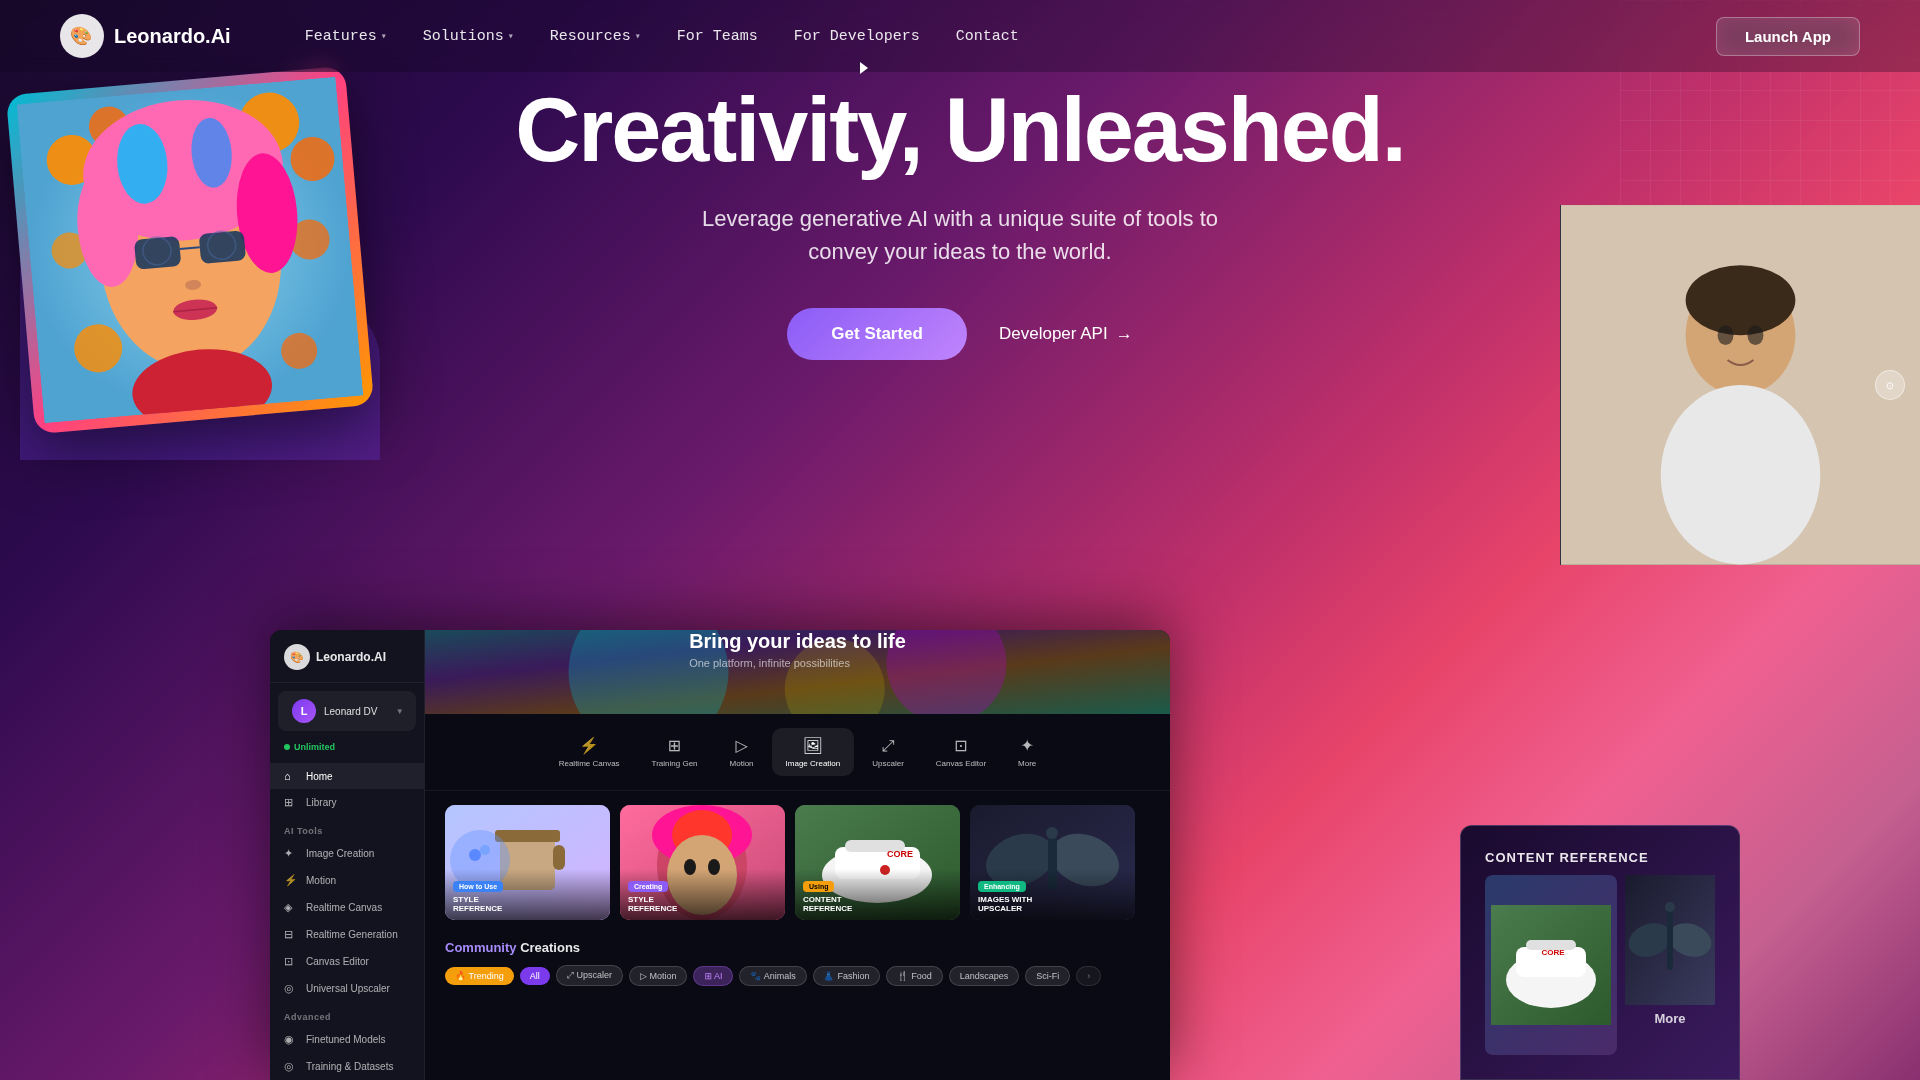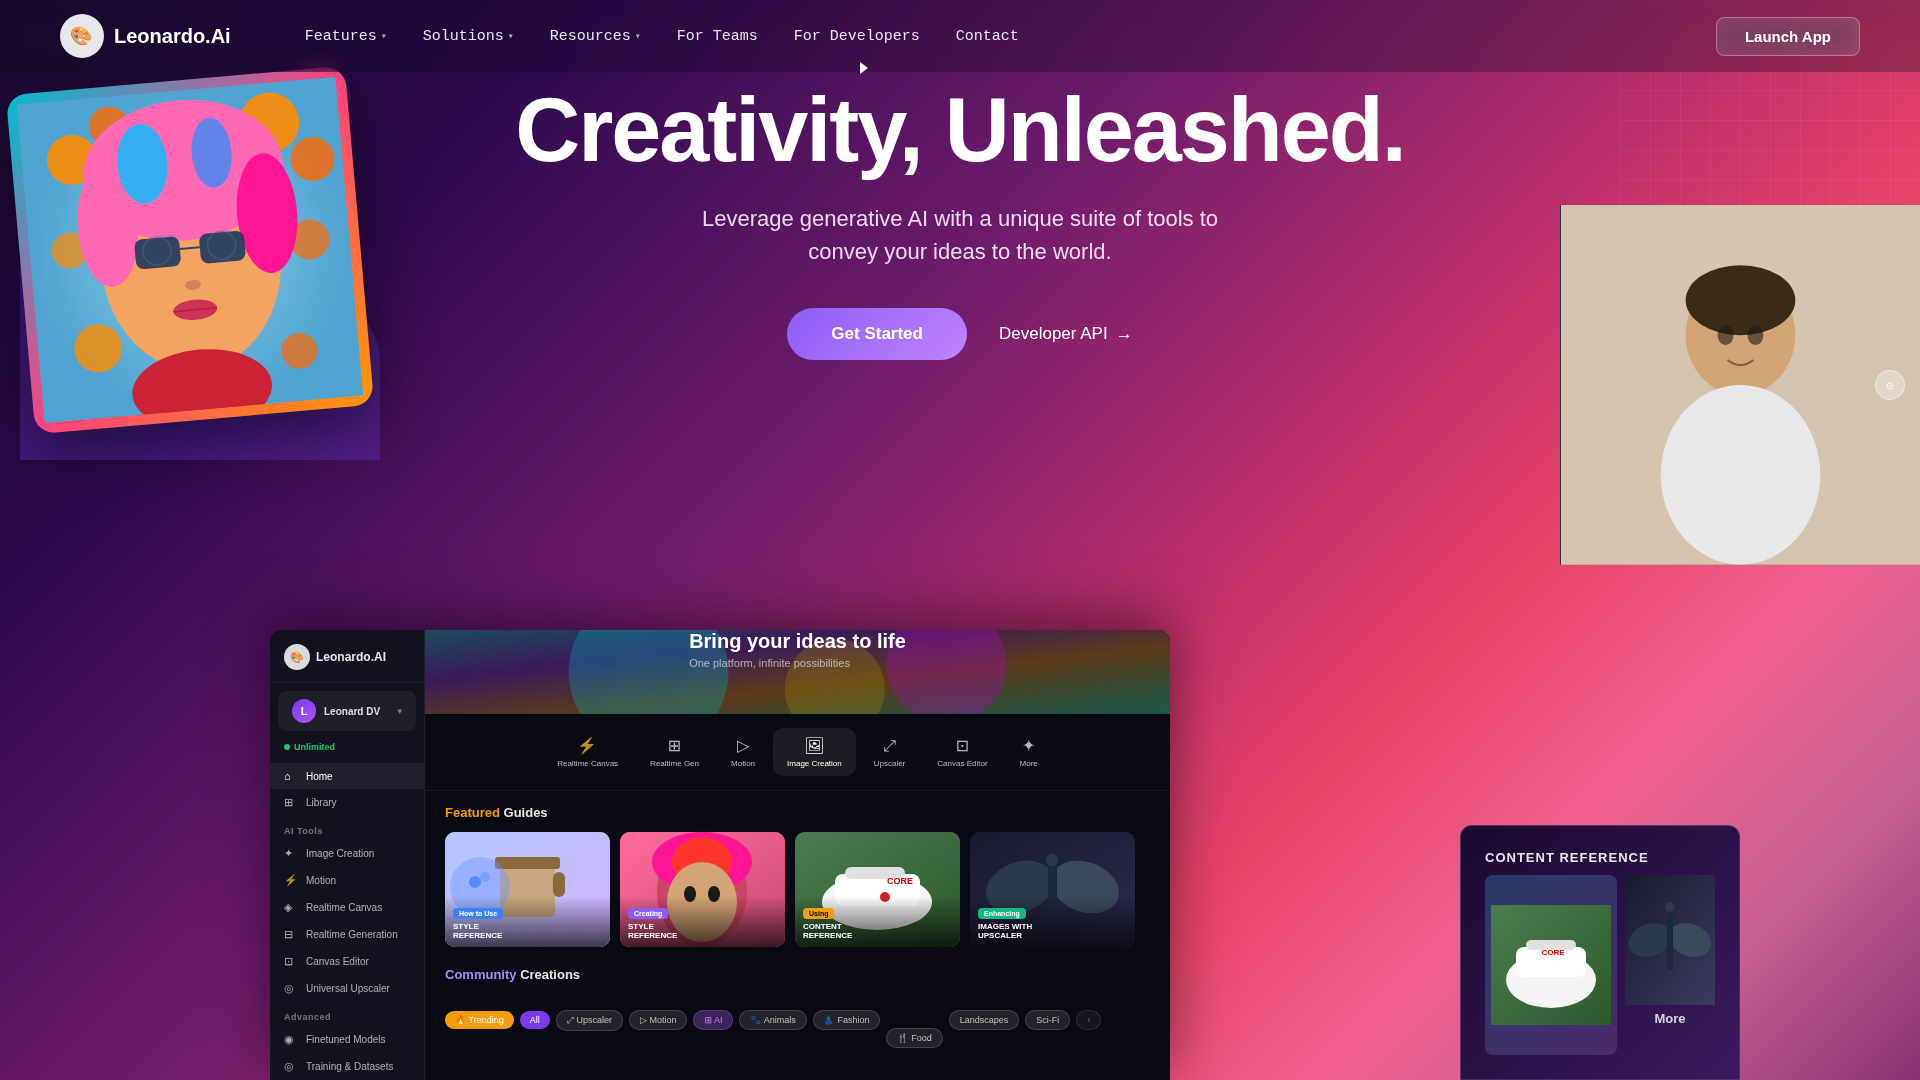--- a/index.html
+++ b/index.html
@@ -307,21 +307,21 @@
       align-items: center;
       justify-content: center;
       color: white;
       font-size: 11px;
       font-weight: 700;
     }
 
     .user-name {
       color: rgba(255,255,255,0.85);
       font-size: 10px;
-      font-weight: 700;
+      font-weight: 400;
       flex: 1;
     }
 
     .user-chevron {
       color: rgba(255,255,255,0.4);
       font-size: 9px;
     }
 
     .sidebar-badge {
       display: flex;
@@ -536,21 +536,21 @@
       cursor: pointer;
     }
 
     .tag-trending { background: #f59e0b; color: white; }
     .tag-all { background: #7c3aed; color: white; }
     .tag-upscaler { background: rgba(255,255,255,0.1); color: rgba(255,255,255,0.7); border: 1px solid rgba(255,255,255,0.15); }
     .tag-motion { background: rgba(255,255,255,0.1); color: rgba(255,255,255,0.7); border: 1px solid rgba(255,255,255,0.15); }
     .tag-ai { background: rgba(180,100,255,0.3); color: #c084fc; border: 1px solid rgba(180,100,255,0.3); }
     .tag-animals { background: rgba(255,255,255,0.1); color: rgba(255,255,255,0.7); border: 1px solid rgba(255,255,255,0.15); }
     .tag-fashion { background: rgba(255,255,255,0.1); color: rgba(255,255,255,0.7); border: 1px solid rgba(255,255,255,0.15); }
-    .tag-food { background: rgba(255,255,255,0.1); color: rgba(255,255,255,0.7); border: 1px solid rgba(255,255,255,0.15); margin-top: 36px; }
+    .tag-food { background: rgba(255,255,255,0.1); color: rgba(255,255,255,0.7); border: 1px solid rgba(255,255,255,0.15); }
     .tag-landscapes { background: rgba(255,255,255,0.1); color: rgba(255,255,255,0.7); border: 1px solid rgba(255,255,255,0.15); }
     .tag-scifi { background: rgba(255,255,255,0.1); color: rgba(255,255,255,0.7); border: 1px solid rgba(255,255,255,0.15); }
     .tag-more { background: rgba(255,255,255,0.05); color: rgba(255,255,255,0.4); border: 1px solid rgba(255,255,255,0.1); }
 
     
     .content-reference-box {
       position: absolute;
       bottom: 0;
       right: 180px;
       width: 280px;
@@ -827,21 +827,21 @@
       </div>
     </div>
 
     <div class="tools-row">
       <div class="tool-item">
         <span class="tool-icon">⚡</span>
         <span class="tool-label">Realtime Canvas</span>
       </div>
       <div class="tool-item">
         <span class="tool-icon">⊞</span>
-        <span class="tool-label">Realtime Gen</span>
+        <span class="tool-label">Training Gen</span>
       </div>
       <div class="tool-item">
         <span class="tool-icon">▷</span>
         <span class="tool-label">Motion</span>
       </div>
       <div class="tool-item active">
         <span class="tool-icon">🖼</span>
         <span class="tool-label">Image Creation</span>
       </div>
       <div class="tool-item">
@@ -852,25 +852,20 @@
         <span class="tool-icon">⊡</span>
         <span class="tool-label">Canvas Editor</span>
       </div>
       <div class="tool-item">
         <span class="tool-icon">✦</span>
         <span class="tool-label">More</span>
       </div>
     </div>
 
     <div class="featured-section">
-      <div class="section-title">
-        <span class="highlight">Featured</span>
-        <span> </span>
-        <span>Guides</span>
-      </div>
       <div class="guides-grid">
         <div class="guide-card">
           <div class="guide-card-bg">
             <svg width="165" height="115" viewBox="0 0 165 115">
               <defs>
                   <linearGradient id="g1" x1="0" y1="0" x2="1" y2="1">
                     <stop offset="0%" stop-color="#b3c6ff"></stop>
                     <stop offset="100%" stop-color="#d4b3ff"></stop>
                   </linearGradient>
                 </defs>

